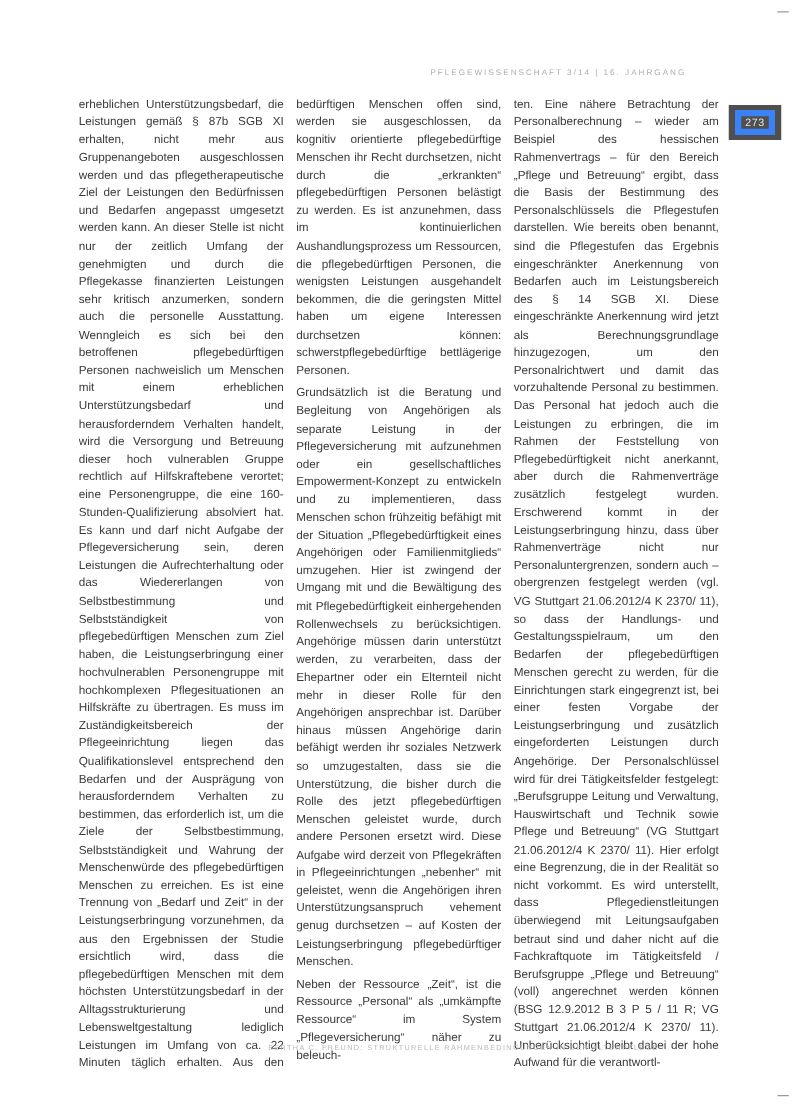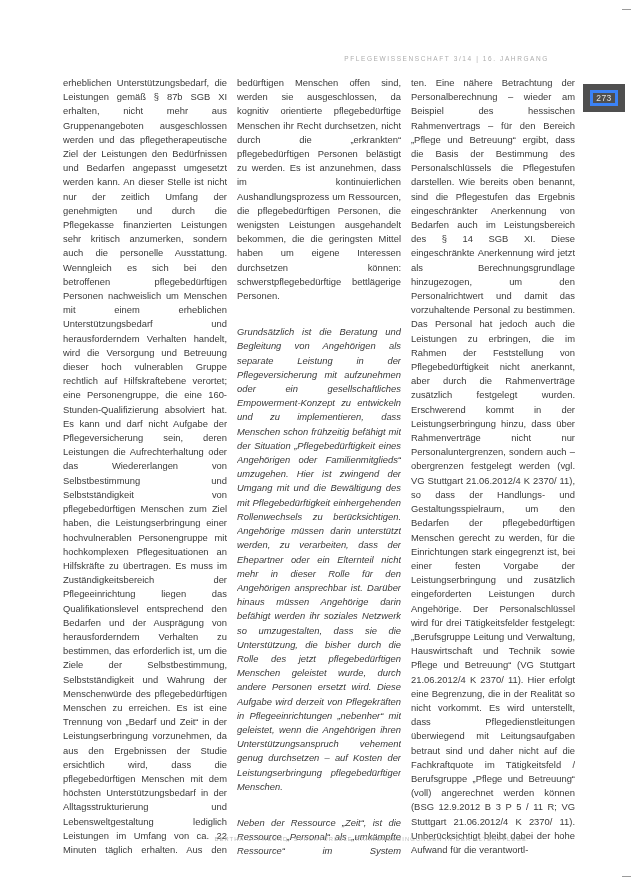--- a/index.html
+++ b/index.html
@@ -47,21 +47,21 @@
     height: 28px;
     background: #4f4f4f;
     display: flex;
     align-items: center;
     justify-content: center;
   }
   .page-badge .num {
     color: #e3e3e3;
     font-size: 8.5px;
     letter-spacing: 0.5px;
-    border: 3px solid #3b82f6;
+    border: 5px solid #3b82f6;
     padding: 1px 3px;
     line-height: 1;
   }
 
   .columns {
     position: absolute;
     left: 63px;
     top: 76px;
     width: 512px;
     height: 780px;
@@ -76,22 +76,21 @@
   }
   .col p {
     margin: 0;
     font-size: 9.4px;
     line-height: 14.2px;
     text-align: justify;
     color: #3a3a3a;
     word-spacing: 0.2px;
   }
   .col p + p {
-    margin-top: 22px;
-    font-style: italic;
+    margin-top: 4px;
   }
 
   .page-footer {
     position: absolute;
     top: 836px;
     right: 110px;
     font-size: 5.8px;
     letter-spacing: 1.1px;
     color: #b9b9b9;
     text-transform: uppercase;

